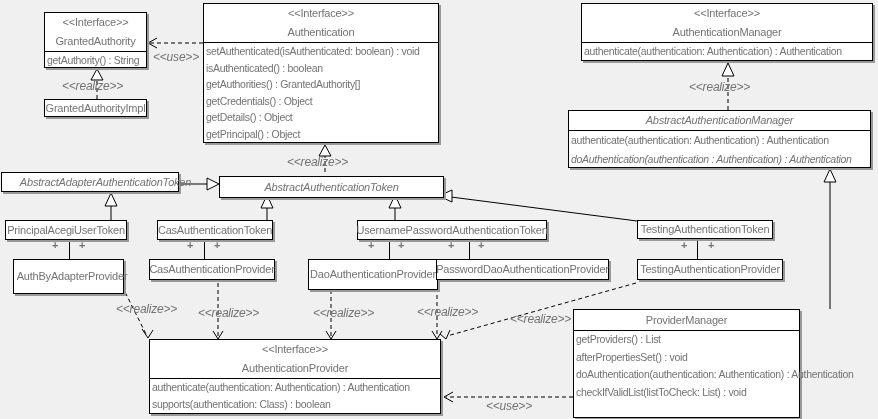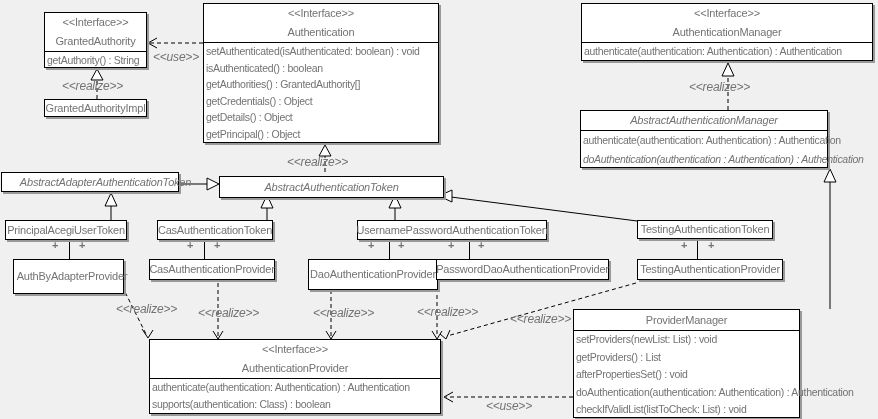--- a/index.html
+++ b/index.html
@@ -18,21 +18,21 @@
          font-size:11px;letter-spacing:-0.3px;white-space:nowrap;}
   .it{font-style:italic;}
   .lbl{position:absolute;font-size:12px;letter-spacing:-0.2px;white-space:nowrap;font-style:italic;}
   .plus{position:absolute;font-size:11px;font-weight:bold;}
 
   #b-ga  {left:44px;top:12px;width:103px;height:56px;}
   #b-gai {left:44px;top:99px;width:103px;height:18px;}
   #b-auth{left:203px;top:3px;width:236px;height:140px;}
   #b-auth .m{height:16.6px;line-height:16.6px;}
   #b-am  {left:581px;top:3px;width:292px;height:58px;}
-  #b-aam {left:580px;top:110px;width:248px;height:58px;}
+  #b-aam {left:568px;top:110px;width:303px;height:58px;}
   #b-aam .m{height:19px;line-height:19px;}
   #b-aaat{left:1px;top:172px;width:178px;height:20px;padding-left:31px;}
   #b-aat {left:219px;top:176px;width:225px;height:22px;}
   #b-pat {left:5px;top:220px;width:122px;height:20px;}
   #b-cat {left:157px;top:220px;width:116px;height:20px;}
   #b-upat{left:357px;top:220px;width:190px;height:20px;}
   #b-tat {left:637px;top:220px;width:136px;height:19px;}
   #b-abap{left:13px;top:259px;width:111px;height:35px;padding-left:7px;}
   #b-cap {left:149px;top:259px;width:126px;height:21px;}
   #b-dap {left:308px;top:259px;width:130px;height:31px;}
@@ -195,21 +195,20 @@
       <div class="m">authenticate(authentication: Authentication) : Authentication</div>
       <div class="m">supports(authentication: Class) : boolean</div>
     </div>
   </div>
 
   <div class="box" id="b-pm">
     <div class="hdr">
       <div class="cname">ProviderManager</div>
     </div>
     <div class="methods">
-      <div class="m">setProviders(newList: List) : void</div>
       <div class="m">getProviders() : List</div>
       <div class="m">afterPropertiesSet() : void</div>
       <div class="m">doAuthentication(authentication: Authentication) : Authentication</div>
       <div class="m">checkIfValidList(listToCheck: List) : void</div>
     </div>
   </div>
 
   <span class="lbl" style="left:153px;top:50px;">&lt;&lt;use&gt;&gt;</span>
   <span class="lbl" style="left:62px;top:79px;">&lt;&lt;realize&gt;&gt;</span>
   <span class="lbl" style="left:287px;top:155px;">&lt;&lt;realize&gt;&gt;</span>

